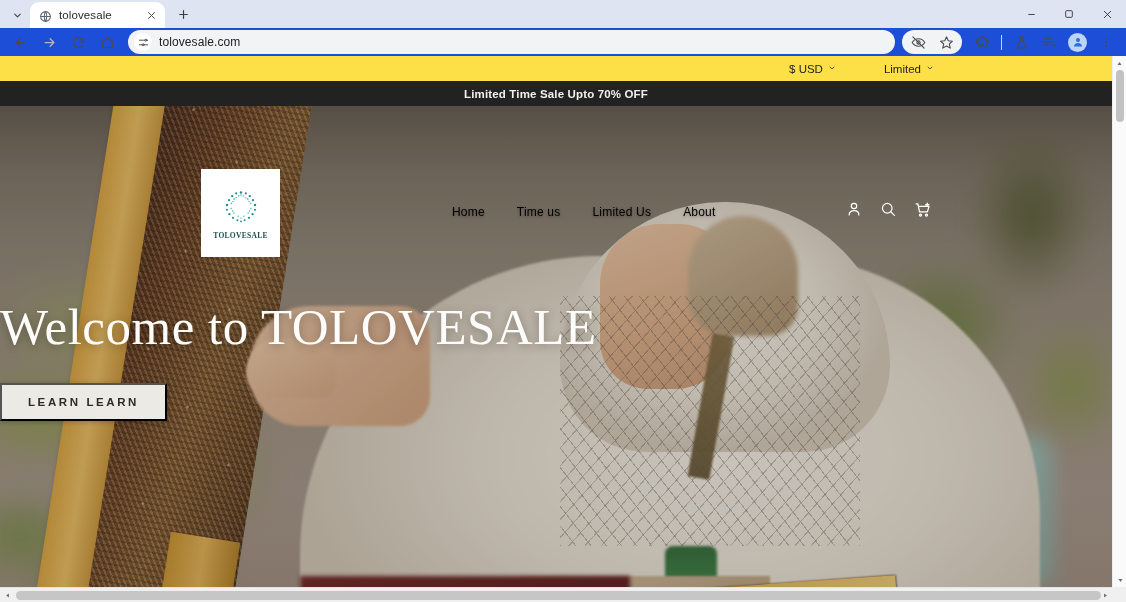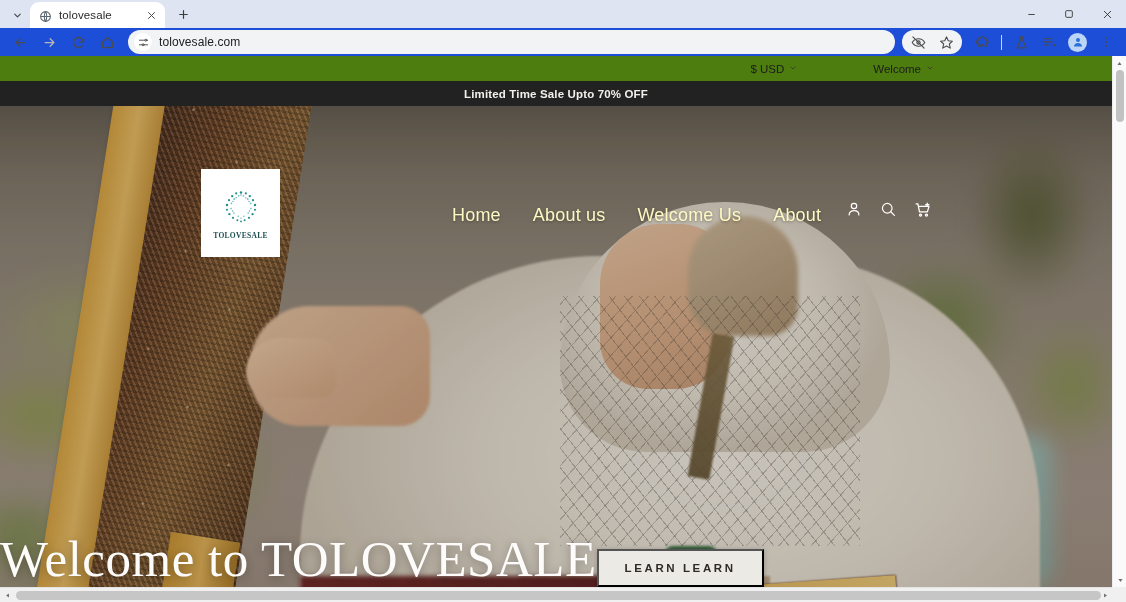--- a/index.html
+++ b/index.html
@@ -76,22 +76,22 @@
 
   
   .viewport {
     position:absolute; left:0; top:56px; width:1126px; height:546px;
     background:#fff; overflow:hidden;
   }
   .page { position:absolute; left:0; top:0; width:1112px; height:531px; }
 
   
   .utilbar {
-    height:25px; background:#4d7c0f; display:flex; align-items:center;
-    justify-content:flex-end; padding-right:178px; gap:76px;
+    height:25px; background:#fde047; display:flex; align-items:center;
+    justify-content:flex-end; padding-right:178px; gap:48px;
   }
   .util-item {
     font-size:11.5px; color:#1c1c1c; display:flex; align-items:center; gap:5px;
   }
   .chev { font-size:8px; color:#3a3a3a; }
 
   
   .announce {
     height:25px; background:#222222; display:flex; align-items:center;
     justify-content:center;
@@ -259,31 +259,31 @@
   }
   .logo-wreath { width:40px; height:40px; }
   .logo-word {
     font-family:"Liberation Serif", serif; font-size:7.5px; letter-spacing:.3px;
     color:#1d4f52; font-weight:700;
   }
   .site-nav {
     position:absolute; left:452px; top:99px; display:flex; gap:32px;
   }
   .nav-link {
-    color:#fef9c3; font-size:18px; letter-spacing:.2px; text-shadow:0 1px 3px rgba(0,0,0,.35);
+    color:#000000; font-size:12px; letter-spacing:.2px; text-shadow:0 1px 3px rgba(0,0,0,.35);
   }
   .header-icons {
     position:absolute; right:181px; top:94px; display:flex; gap:16px; align-items:center;
   }
   .hdr-icon { width:18px; height:18px; color:#fff; display:block; }
 
   
   .hero-content {
     position:absolute; left:0; top:0; width:100%; height:100%;
-    display:flex; flex-direction:row; align-items:flex-end; z-index:4;
+    display:flex; flex-direction:column; align-items:flex-start; z-index:4;
     padding-top:195px;
   }
   .hero-title {
     font-family:"Liberation Serif", serif; font-size:51px; color:#fdfcfa;
     font-weight:400; letter-spacing:.5px; text-shadow:0 2px 10px rgba(0,0,0,.3);
     line-height:1.05;
   }
   .hero-sub {
     margin-top:20px; width:660px; text-align:center; color:#f6f3ef;
     font-size:15.5px; line-height:1.63; text-shadow:0 1px 6px rgba(0,0,0,.35);
@@ -454,21 +454,21 @@
       <div class="utilbar">
         <div class="util-item">
           <span>$ USD</span>
           <span class="chev">
             <svg width="8" height="8" viewBox="0 0 24 24" fill="none" stroke="#3a3a3a" stroke-width="2.6" stroke-linecap="round" stroke-linejoin="round">
                 <polyline points="6 9 12 15 18 9"></polyline>
               </svg>
           </span>
         </div>
         <div class="util-item">
-          <span>Welcome</span>
+          <span>Limited</span>
           <span class="chev">
             <svg width="8" height="8" viewBox="0 0 24 24" fill="none" stroke="#3a3a3a" stroke-width="2.6" stroke-linecap="round" stroke-linejoin="round">
                 <polyline points="6 9 12 15 18 9"></polyline>
               </svg>
           </span>
         </div>
       </div>
 
       <div class="announce">
         <span>Limited Time Sale Upto 70% OFF</span>
@@ -549,22 +549,22 @@
                     <circle cx="29" cy="60" r="1.7"></circle>
                   <circle cx="50" cy="78" r="1.6"></circle>
                 </g>
               </svg>
             </span>
             <span class="logo-word">TOLOVESALE</span>
           </div>
 
           <nav class="site-nav">
             <a class="nav-link">Home</a>
-            <a class="nav-link">About us</a>
-            <a class="nav-link">Welcome Us</a>
+            <a class="nav-link">Time us</a>
+            <a class="nav-link">Limited Us</a>
             <a class="nav-link">About</a>
           </nav>
 
           <div class="header-icons">
             <span class="hdr-icon">
               <svg width="18" height="18" viewBox="0 0 24 24" fill="none" stroke="#fff" stroke-width="1.6" stroke-linecap="round" stroke-linejoin="round">
                 <circle cx="12" cy="8" r="3.6"></circle>
                   <path d="M5.5 20c0-3.6 2.9-5.8 6.5-5.8s6.5 2.2 6.5 5.8"></path>
                 </svg>
             </span>

